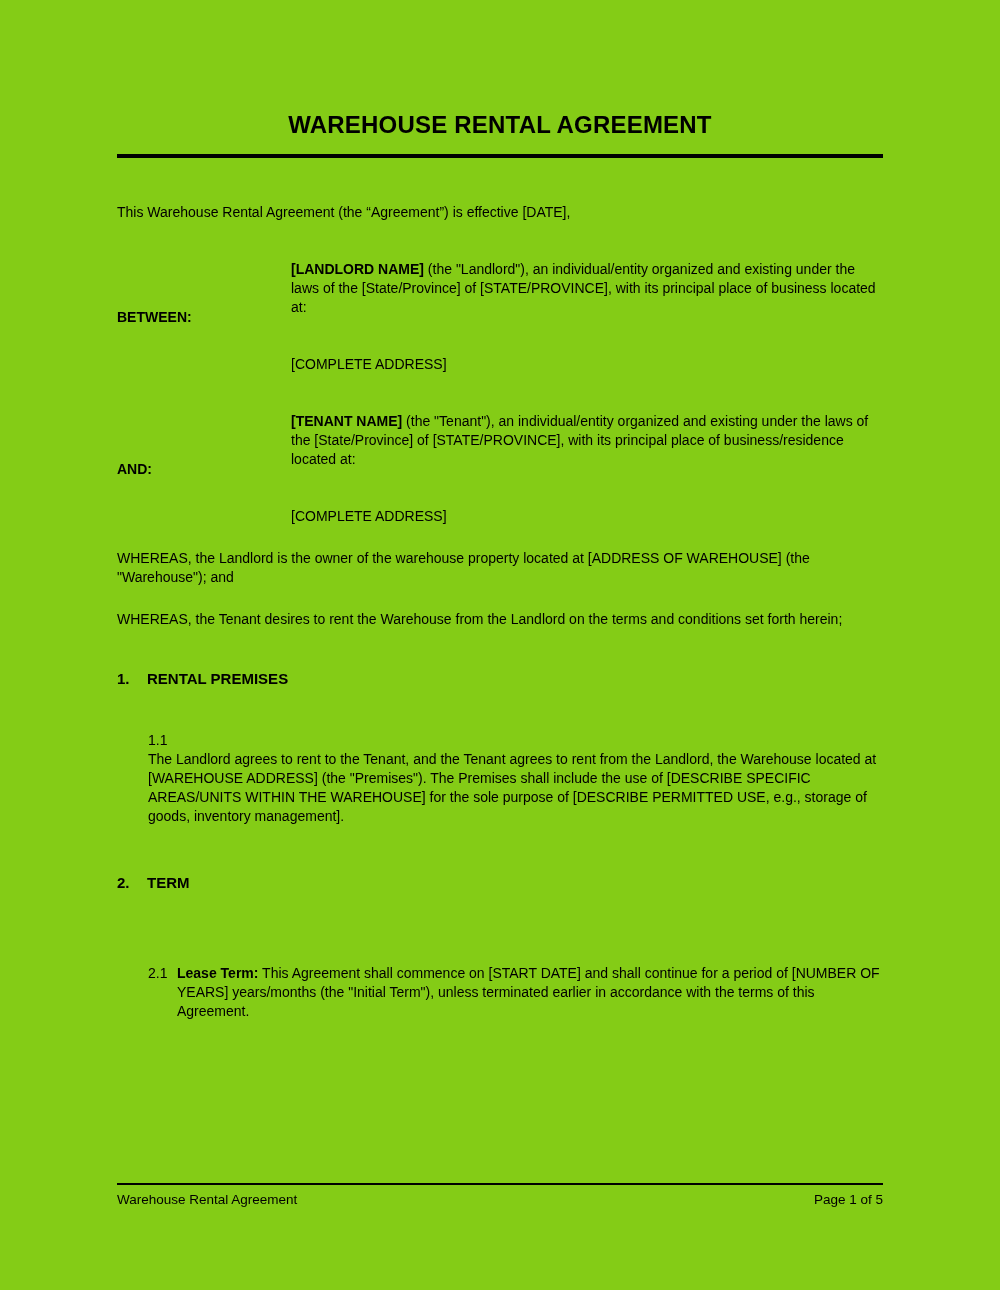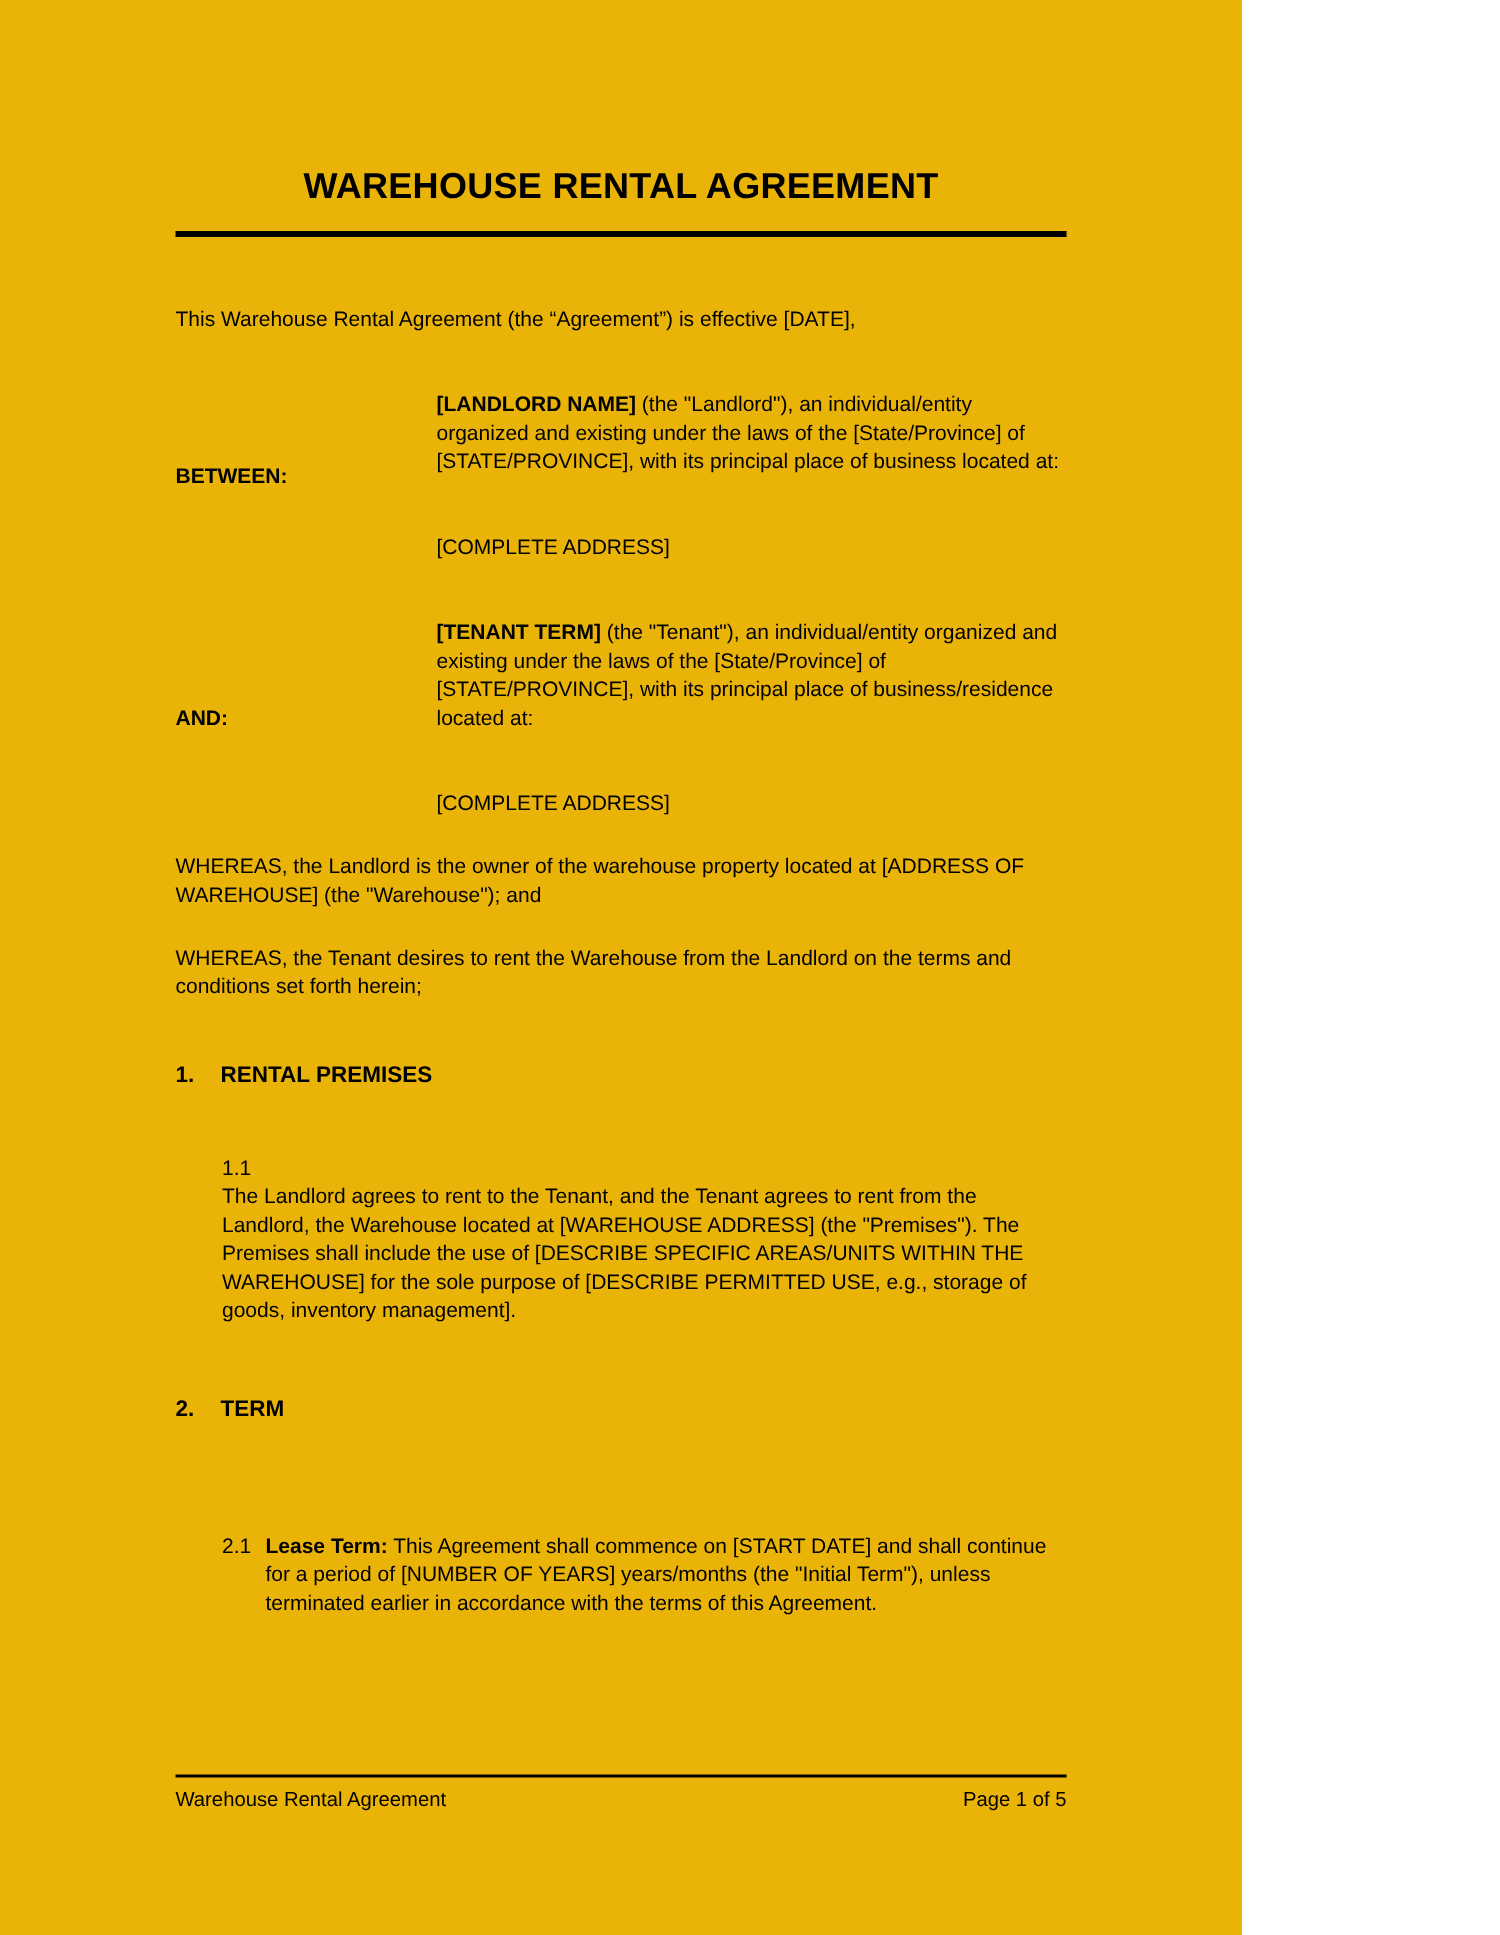--- a/index.html
+++ b/index.html
@@ -1,21 +1,21 @@
 <!DOCTYPE html>
 <html><head>
 <meta charset="utf-8">
 <style>
   * { margin: 0; padding: 0; box-sizing: border-box; }
   html, body { background: #ffffff; }
   .page {
     position: relative;
-    width: 828px;
+    width: 1000px;
     height: 1290px;
-    background: #eab308;
+    background: #84cc16;
     color: #000000;
     font-family: "Liberation Sans", "DejaVu Sans", sans-serif;
     font-size: 14px;
     line-height: 19px;
     overflow: hidden;
   }
   .content { padding: 0 117px; }
   .doc-title {
     margin-top: 110px;
     text-align: center;
@@ -74,21 +74,21 @@
       <div class="party-label">BETWEEN:</div>
       <div class="party-body">
         <p><b>[LANDLORD NAME]</b><span> (the "Landlord"), an individual/entity organized and existing under the laws of the [State/Province] of [STATE/PROVINCE], with its principal place of business located at:</span></p>
         <p class="party-address">[COMPLETE ADDRESS]</p>
       </div>
     </div>
 
     <div class="party">
       <div class="party-label">AND:</div>
       <div class="party-body">
-        <p><b>[TENANT TERM]</b><span> (the "Tenant"), an individual/entity organized and existing under the laws of the [State/Province] of [STATE/PROVINCE], with its principal place of business/residence located at:</span></p>
+        <p><b>[TENANT NAME]</b><span> (the "Tenant"), an individual/entity organized and existing under the laws of the [State/Province] of [STATE/PROVINCE], with its principal place of business/residence located at:</span></p>
         <p class="party-address">[COMPLETE ADDRESS]</p>
       </div>
     </div>
 
     <p class="recital recital-1">WHEREAS, the Landlord is the owner of the warehouse property located at [ADDRESS OF WAREHOUSE] (the "Warehouse"); and</p>
     <p class="recital">WHEREAS, the Tenant desires to rent the Warehouse from the Landlord on the terms and conditions set forth herein;</p>
 
     <div class="section-heading sec-1">
       <span class="sec-num">1.</span>
       <span class="sec-title">RENTAL PREMISES</span>

